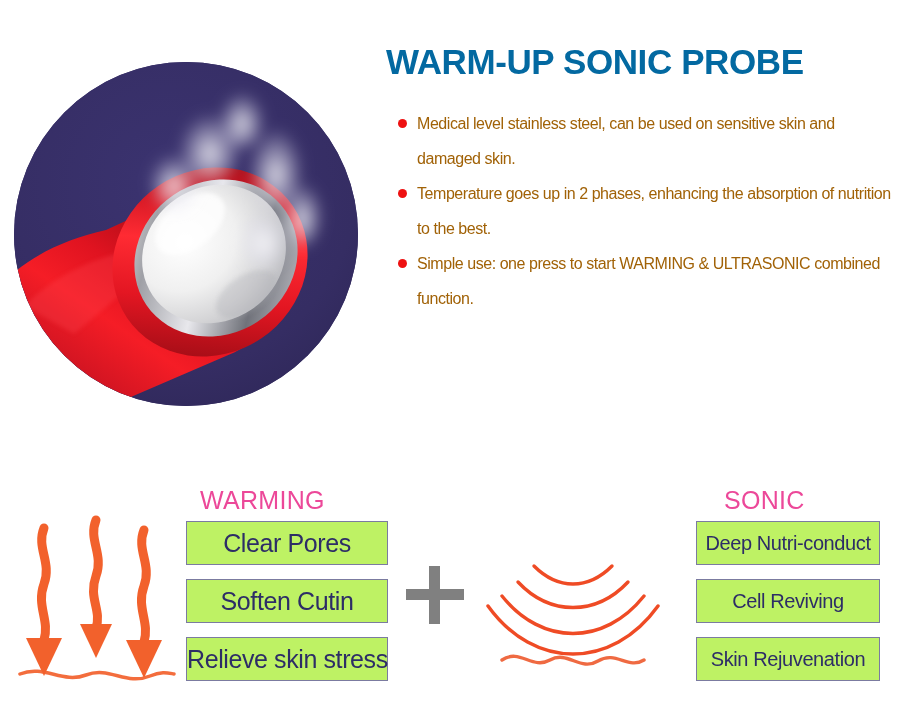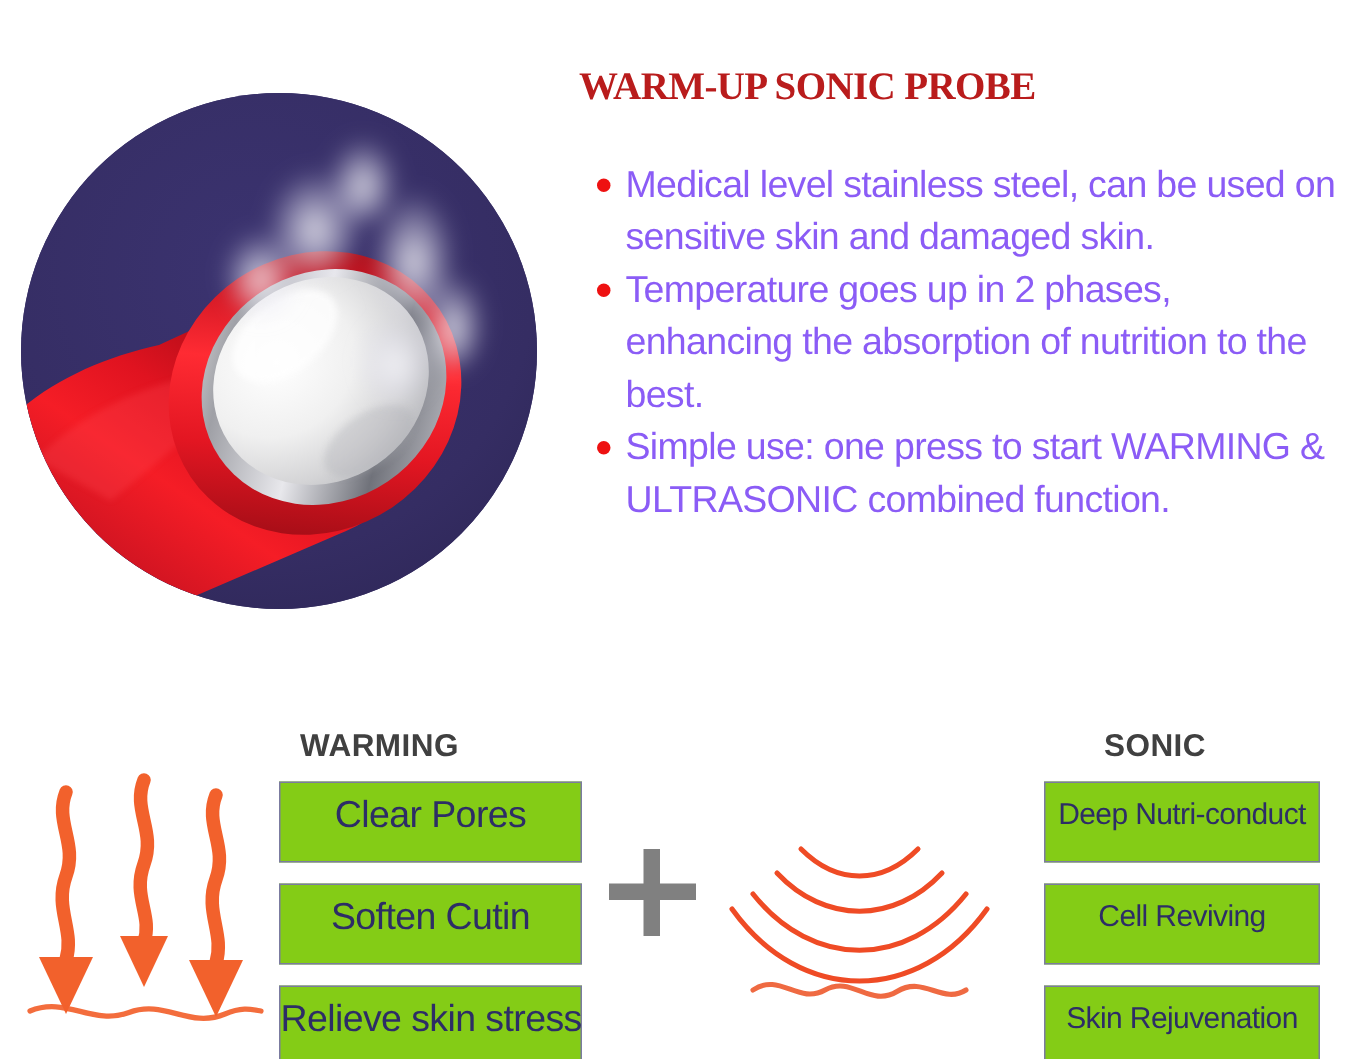--- a/index.html
+++ b/index.html
@@ -27,43 +27,42 @@
     background: #352d63;
   }
   .photo-svg { display: block; width: 100%; height: 100%; }
 
   
   #headline {
     position: absolute;
     left: 386px;
     top: 44px;
     width: 510px;
-    font-size: 26px;
+    font-size: 35px;
     font-weight: bold;
-    color: #b91c1c;
+    color: #0369a1;
     letter-spacing: -0.4px;
     line-height: 1.05;
     white-space: nowrap;
-    font-family: Liberation Serif, serif;
   }
   #feature-list {
     position: absolute;
     left: 396px;
     top: 106px;
     width: 500px;
     margin: 0;
     padding: 0;
     list-style: none;
   }
   #feature-list li {
     position: relative;
     padding-left: 21px;
-    font-size: 25px;
+    font-size: 16px;
     line-height: 35px;
-    color: #8b5cf6;
+    color: #a16207;
     letter-spacing: -0.45px;
     margin-bottom: 0;
   }
   #feature-list li .dot {
     position: absolute;
     left: 2px;
     top: 13px;
     width: 9px;
     height: 9px;
     border-radius: 50%;
@@ -83,41 +82,41 @@
     top: 0;
     width: 380px;
     height: 226px;
   }
   .col.left  { left: 8px; }
   .col.right { left: 492px; }
 
   .col-heading {
     position: absolute;
     top: 6px;
-    font-size: 21px;
-    font-weight: bold;
-    color: #404040;
+    font-size: 25px;
+    font-weight: normal;
+    color: #ec4899;
     letter-spacing: 0.3px;
     white-space: nowrap;
   }
   .col.left  .col-heading { left: 192px; }
-  .col.right .col-heading { left: 244px; }
+  .col.right .col-heading { left: 232px; }
 
   .boxes {
     position: absolute;
     top: 41px;
   }
   .col.left  .boxes { left: 178px; width: 202px; }
   .col.right .boxes { left: 178px; width: 210px; }
 
   .benefit-box {
     box-sizing: border-box;
-    height: 54px;
+    height: 44px;
     border: 1px solid #7b7ba0;
-    background: #84cc16;
+    background: #bef264;
     color: #2d2d66;
     font-size: 25px;
     line-height: 42px;
     text-align: center;
     letter-spacing: -0.4px;
     white-space: nowrap;
     margin-bottom: 14px;
   }
   .col.right .benefit-box { font-size: 20px; margin-left: 26px; }
 

